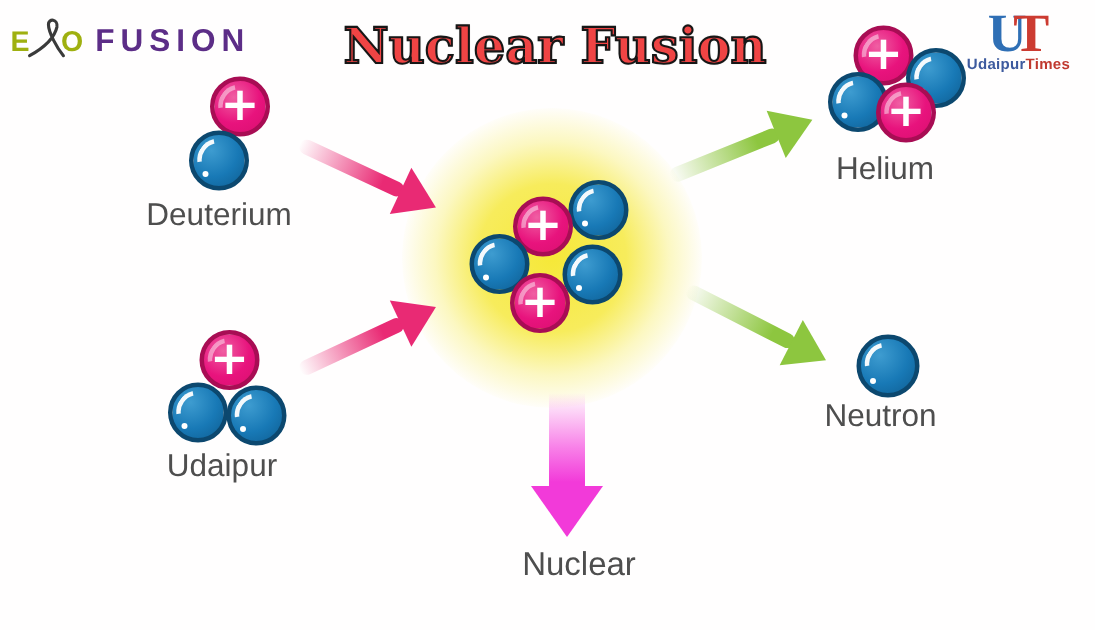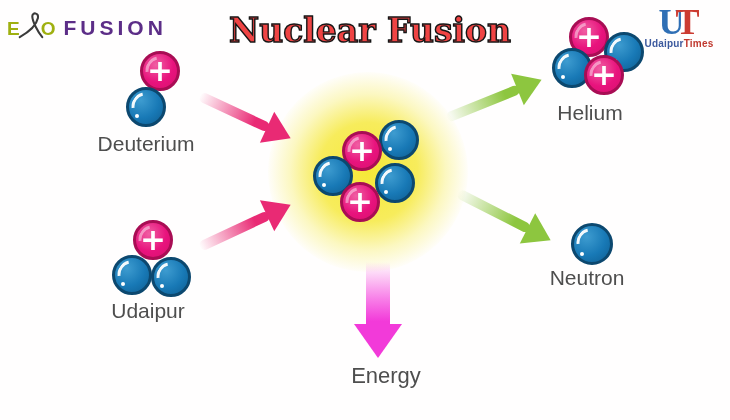--- a/index.html
+++ b/index.html
@@ -156,15 +156,15 @@
       <span class="plus">+</span>
     </div>
     <div class="atom-label" style="left:525px;top:101px;">Helium</div>
   </div>
 
   <div>
     <div class="particle neutron big" style="left:571px;top:223px;"></div>
     <div class="atom-label" style="left:522px;top:266px;text-align:center;">Neutron</div>
   </div>
 
-  <div class="atom-label" style="left:321px;top:363px;font-size:22px;">Energy</div>
+  <div class="atom-label" style="left:321px;top:363px;font-size:22px;">Nuclear</div>
 
 </div>
 
 </body></html>

